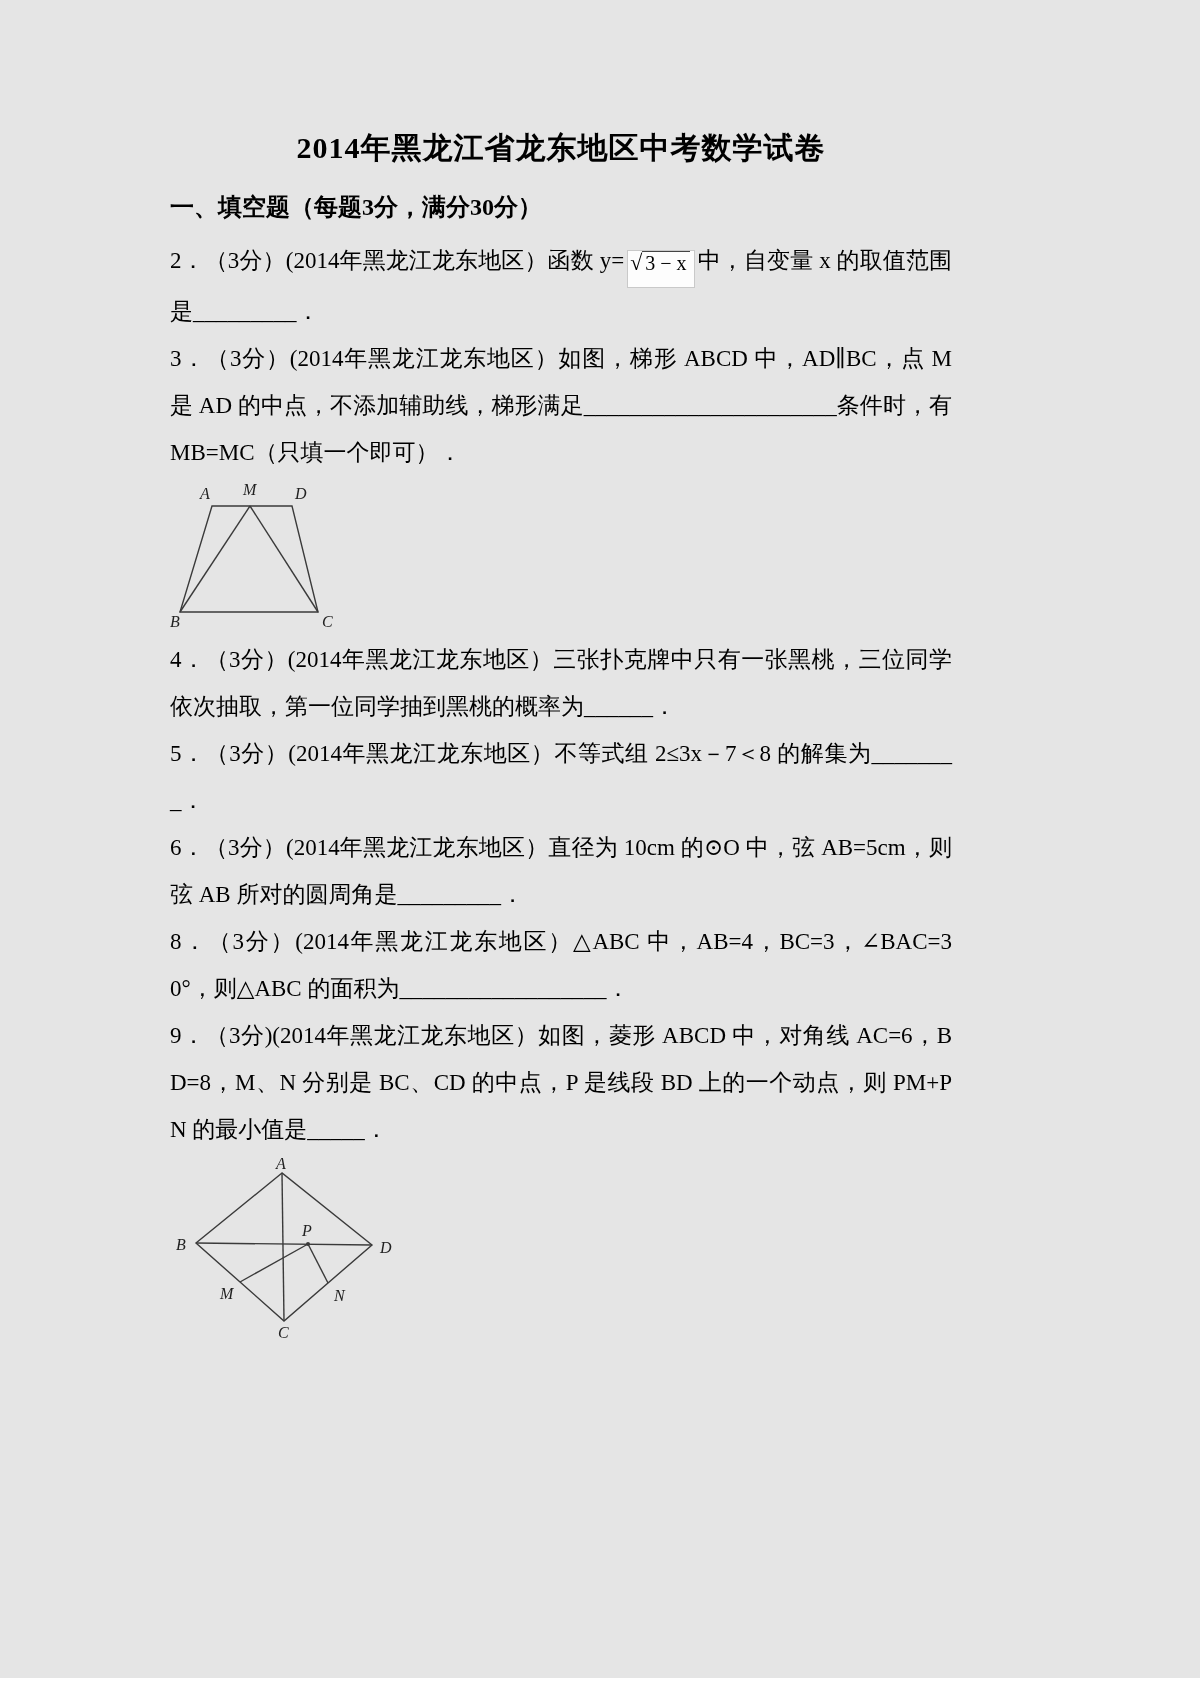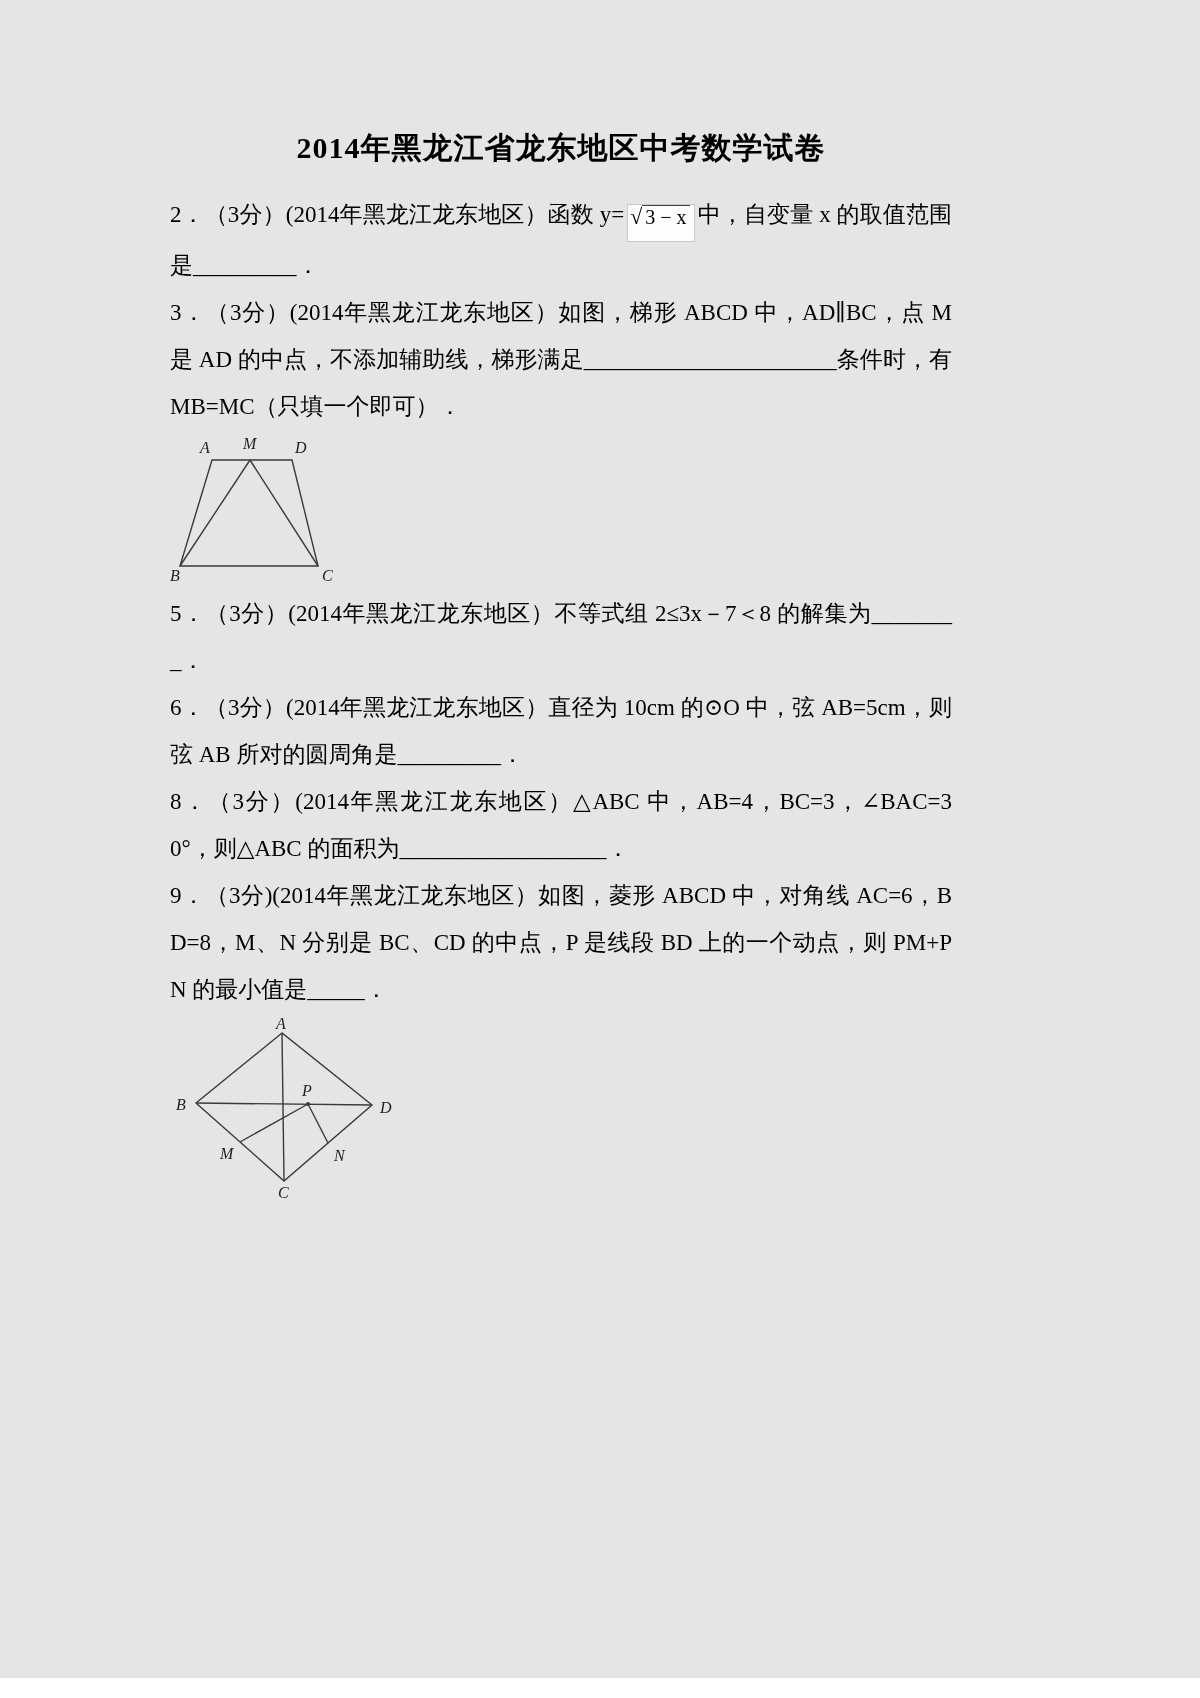--- a/index.html
+++ b/index.html
@@ -68,40 +68,42 @@
   }
 </style>
 </head>
 <body>
 
 <div class="page">
   <div class="content">
 
     <h1 class="title">2014年黑龙江省龙东地区中考数学试卷</h1>
 
+    <h2 class="section-heading">一、填空题（每题3分，满分30分）</h2>
 
 
     <p class="q"><span>2．（3分）(2014年黑龙江龙东地区）函数 y=</span><span class="formula"><span class="rad-sign">√</span><span class="radicand">3 − x</span></span><span>中，自变量 x 的取值范围是_________．</span></p>
 
     <p class="q">3．（3分）(2014年黑龙江龙东地区）如图，梯形 ABCD 中，AD∥BC，点 M 是 AD 的中点，不添加辅助线，梯形满足______________________条件时，有 MB=MC（只填一个即可）．</p>
 
     <div class="figure">
       <svg width="168" height="150" viewBox="0 0 168 150">
 
         <polygon points="42,26 122,26 148,132 10,132"></polygon>
         <line x1="80" y1="26" x2="10" y2="132"></line>
         <line x1="80" y1="26" x2="148" y2="132"></line>
         <text x="30" y="19">A</text>
         <text x="73" y="15">M</text>
         <text x="125" y="19">D</text>
         <text x="0" y="147">B</text>
         <text x="152" y="147">C</text>
       </svg>
     </div>
 
+    <p class="q">4．（3分）(2014年黑龙江龙东地区）三张扑克牌中只有一张黑桃，三位同学依次抽取，第一位同学抽到黑桃的概率为______．</p>
 
     <p class="q">5．（3分）(2014年黑龙江龙东地区）不等式组 2≤3x－7＜8 的解集为________．</p>
 
     <p class="q">6．（3分）(2014年黑龙江龙东地区）直径为 10cm 的⊙O 中，弦 AB=5cm，则弦 AB 所对的圆周角是_________．</p>
 
 
     <p class="q">8．（3分）(2014年黑龙江龙东地区）△ABC 中，AB=4，BC=3，∠BAC=30°，则△ABC 的面积为__________________．</p>
 
     <p class="q">9．（3分)(2014年黑龙江龙东地区）如图，菱形 ABCD 中，对角线 AC=6，BD=8，M、N 分别是 BC、CD 的中点，P 是线段 BD 上的一个动点，则 PM+PN 的最小值是_____．</p>
 

